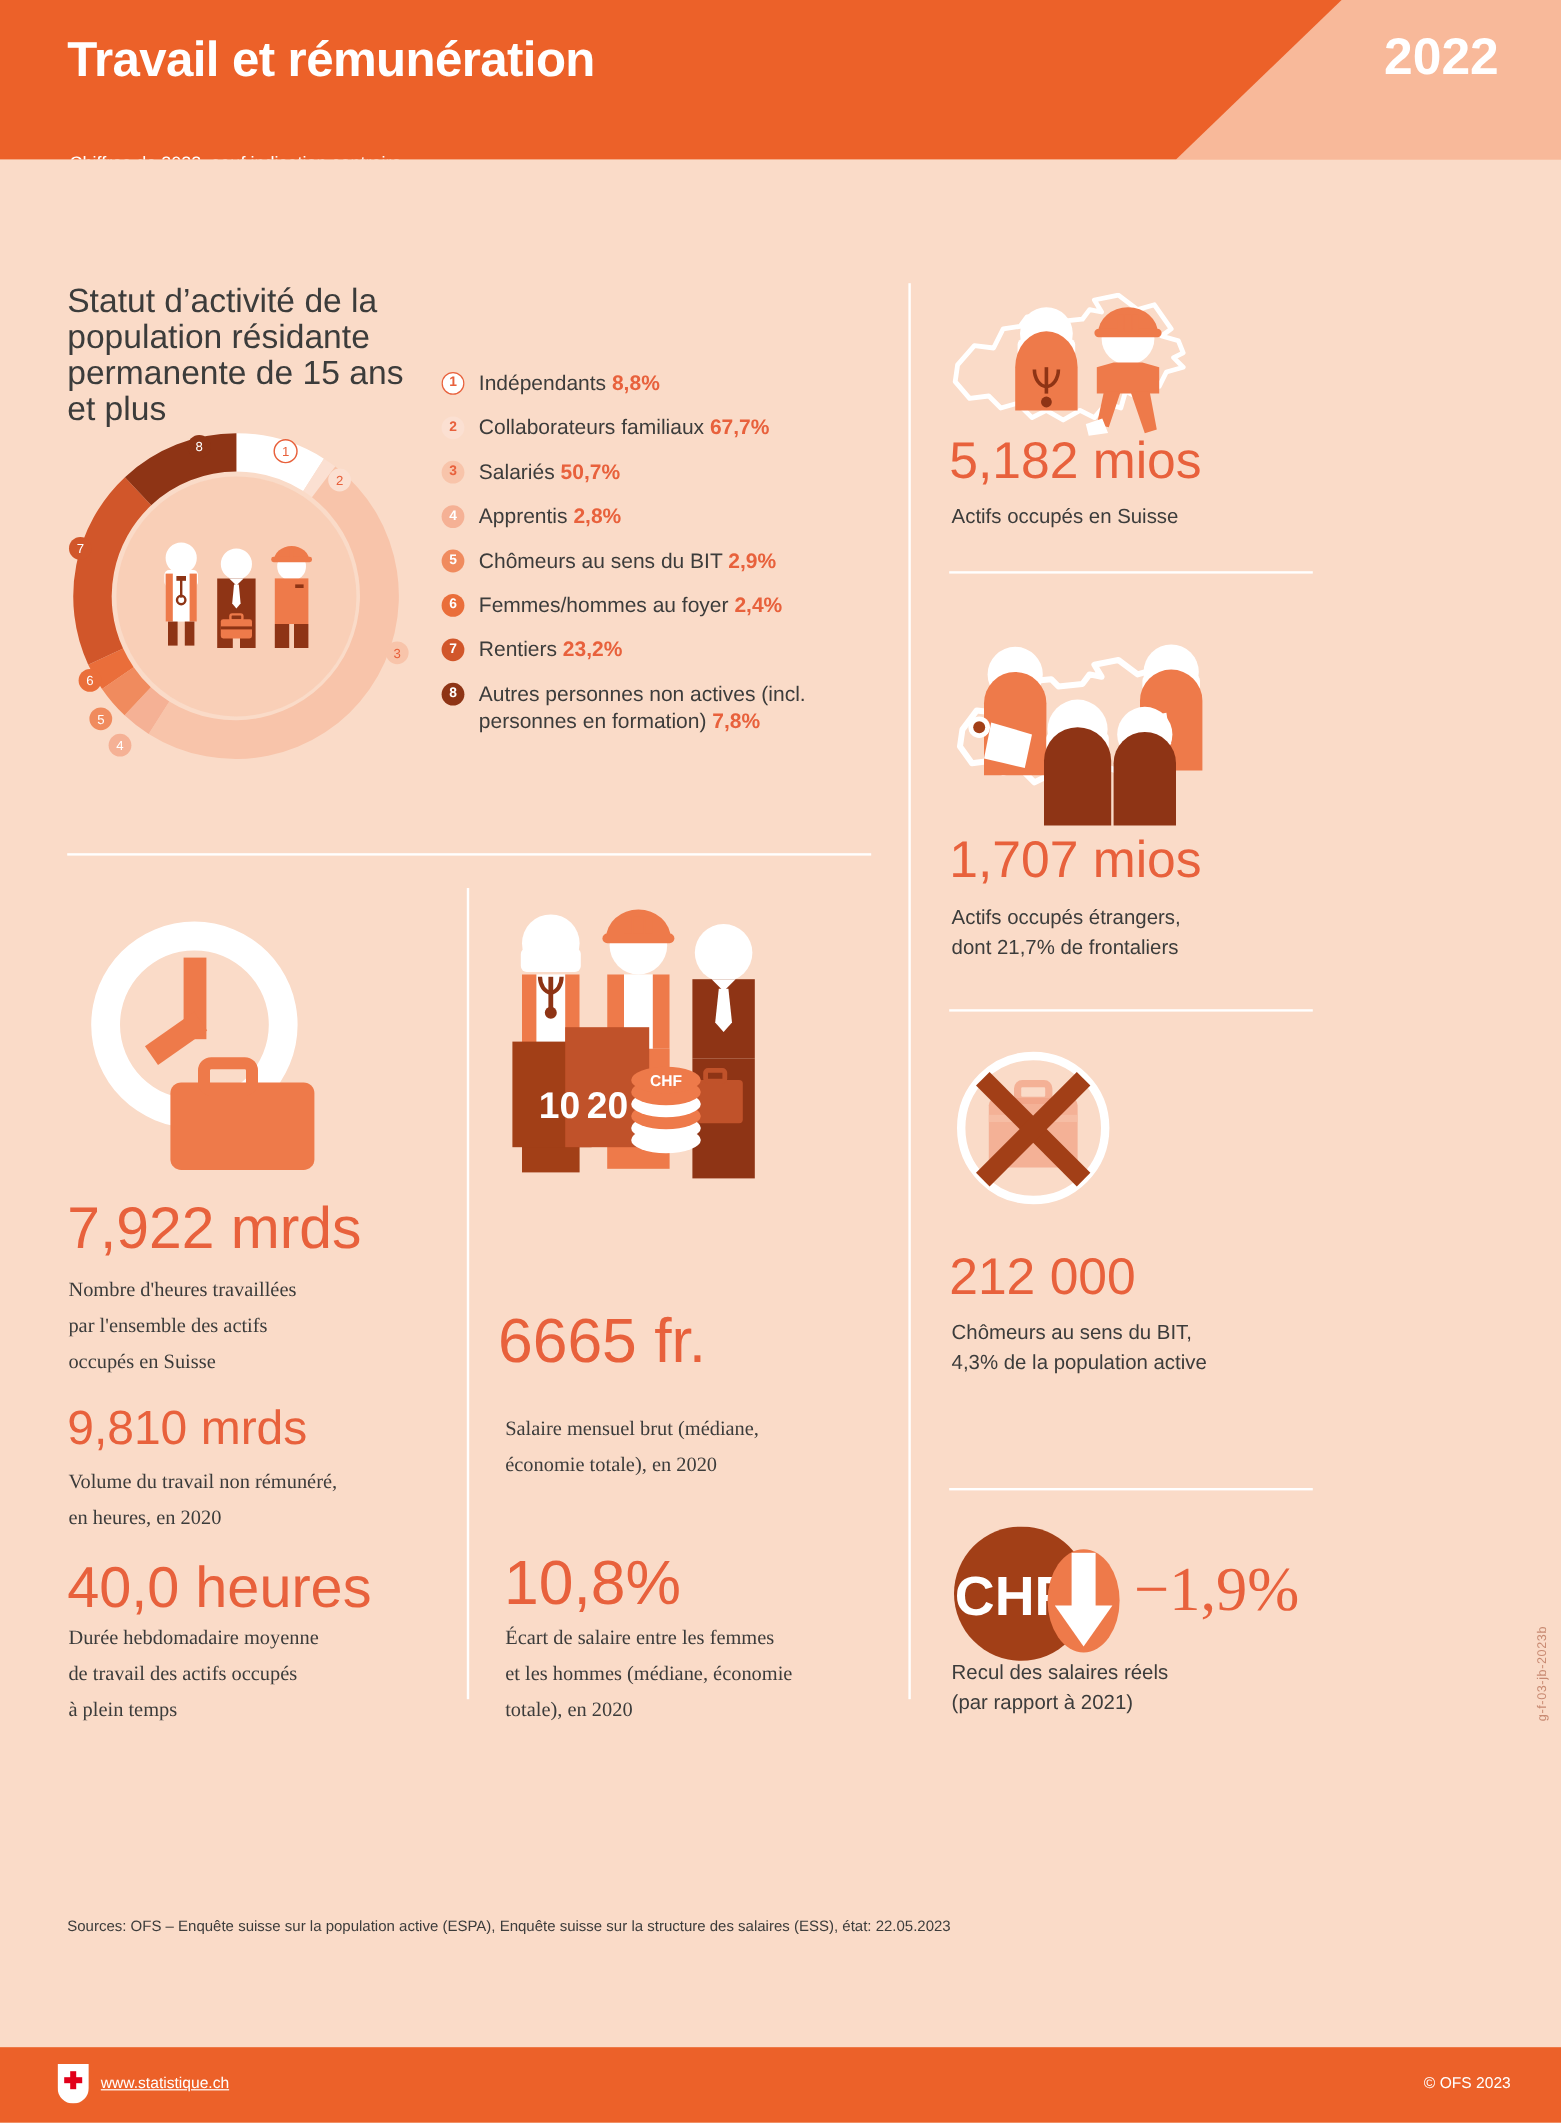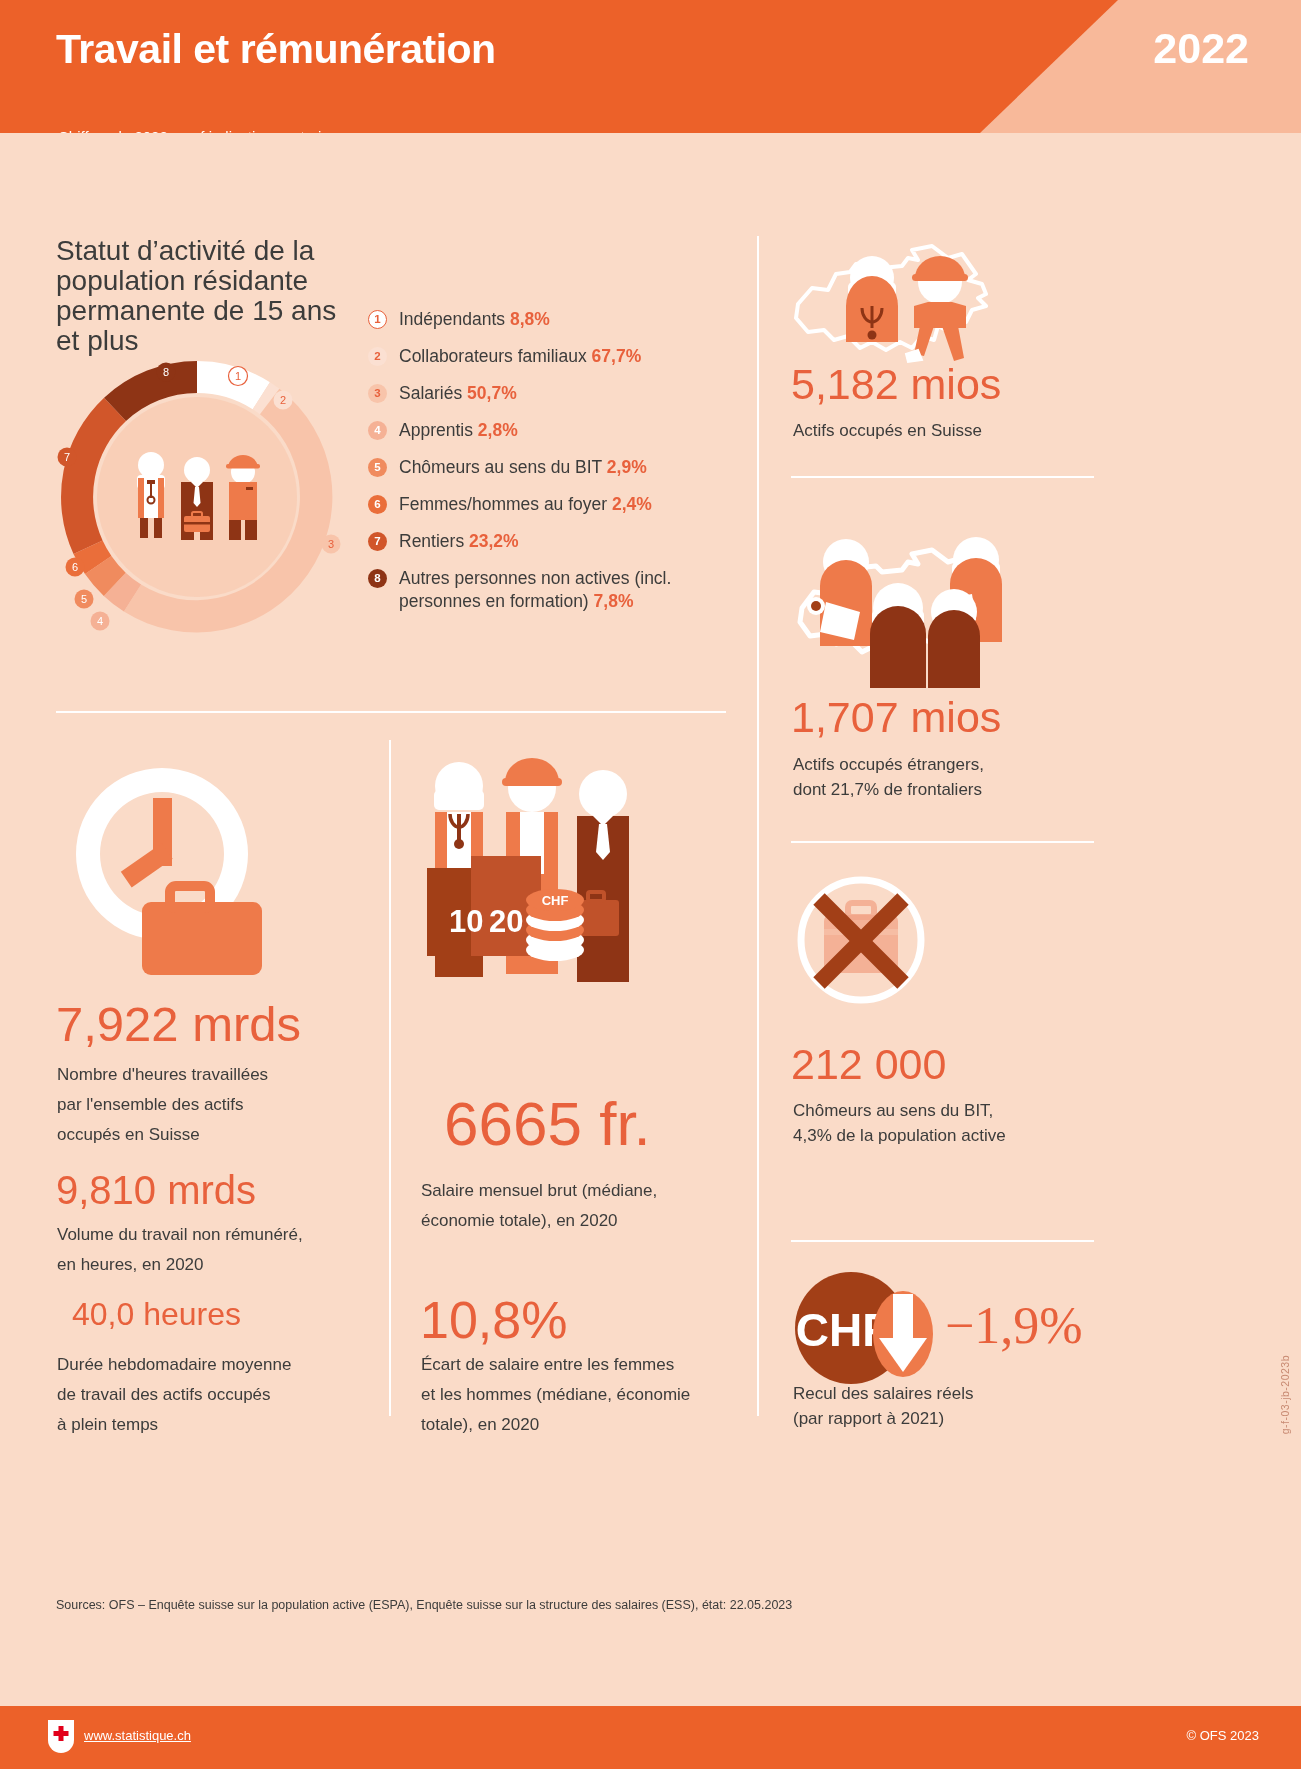--- a/index.html
+++ b/index.html
@@ -56,21 +56,21 @@
   
   .vline { position: absolute; width: 2px; background: #ffffff; }
   .hline { position: absolute; height: 2px; background: #ffffff; }
 
   
   .r-num { position: absolute; font-size: 43px; color: #e8613c; }
   .r-cap { position: absolute; font-size: 17px; color: #3c3c3b; line-height: 25px; }
 
   
   .b-num { position: absolute; color: #e8613c; }
-  .b-cap { position: absolute; font-size: 17px; color: #3c3c3b; line-height: 25px; }
+  .b-cap { position: absolute; font-size: 17px; color: #3c3c3b; line-height: 25px; font-family: Liberation Serif, serif; }
 
   
   .sources {
     position: absolute; left: 56px; top: 1598px;
     font-size: 12.5px; color: #3c3c3b; white-space: nowrap;
   }
   .footer {
     position: absolute; left: 0; bottom: 0; width: 1301px; height: 63px;
     background: #ec6129;
   }
@@ -361,21 +361,21 @@
 
   <div class="b-num" style="left:56px;top:996px;font-size:49px;">7,922 mrds</div>
   <div class="b-cap" style="left:57px;top:1062px;">Nombre d'heures travaillées</div>
   <div class="b-cap" style="left:57px;top:1092px;">par l'ensemble des actifs</div>
   <div class="b-cap" style="left:57px;top:1122px;">occupés en Suisse</div>
 
   <div class="b-num" style="left:56px;top:1168px;font-size:40px;">9,810 mrds</div>
   <div class="b-cap" style="left:57px;top:1222px;">Volume du travail non rémunéré,</div>
   <div class="b-cap" style="left:57px;top:1252px;">en heures, en 2020</div>
 
-  <div class="b-num" style="left:72px;top:1296px;font-size:32px;">40,0 heures</div>
+  <div class="b-num" style="left:56px;top:1296px;font-size:48px;">40,0 heures</div>
   <div class="b-cap" style="left:57px;top:1352px;">Durée hebdomadaire moyenne</div>
   <div class="b-cap" style="left:57px;top:1382px;">de travail des actifs occupés</div>
   <div class="b-cap" style="left:57px;top:1412px;">à plein temps</div>
 
   <svg style="position:absolute;left:415px;top:750px;" width="235" height="245" viewBox="0 0 235 245">
 
     <g transform="translate(44,40)">
       <path d="M-24,-4 a24,24 0 0,1 48,0 a24,24 0 0,1 -48,0z" fill="#ffffff"></path>
       <rect x="-25" y="0" width="50" height="20" rx="5" fill="#ffffff"></rect>
       <rect x="-24" y="22" width="48" height="60" fill="#ffffff"></rect>
@@ -419,21 +419,21 @@
       <ellipse cx="140" cy="200" rx="29" ry="11" fill="#ffffff"></ellipse>
       <ellipse cx="140" cy="190" rx="29" ry="11" fill="#ffffff"></ellipse>
       <ellipse cx="140" cy="180" rx="29" ry="11" fill="#ee7a4a"></ellipse>
       <ellipse cx="140" cy="170" rx="29" ry="11" fill="#ffffff"></ellipse>
       <ellipse cx="140" cy="160" rx="29" ry="11" fill="#ee7a4a"></ellipse>
       <ellipse cx="140" cy="150" rx="29" ry="11" fill="#ee7a4a"></ellipse>
       <text x="140" y="155" font-size="13" font-weight="bold" fill="#ffffff" text-anchor="middle" font-family="Liberation Sans, sans-serif">CHF</text>
     </g>
   </svg>
 
-  <div class="b-num" style="left:444px;top:1088px;font-size:62px;">6665 fr.</div>
+  <div class="b-num" style="left:415px;top:1088px;font-size:52px;">6665 fr.</div>
   <div class="b-cap" style="left:421px;top:1178px;">Salaire mensuel brut (médiane,</div>
   <div class="b-cap" style="left:421px;top:1208px;">économie totale), en 2020</div>
 
   <div class="b-num" style="left:420px;top:1290px;font-size:52px;">10,8%</div>
   <div class="b-cap" style="left:421px;top:1352px;">Écart de salaire entre les femmes</div>
   <div class="b-cap" style="left:421px;top:1382px;">et les hommes (médiane, économie</div>
   <div class="b-cap" style="left:421px;top:1412px;">totale), en 2020</div>
 
   <div class="sidecode">g-f-03-jb-2023b</div>
 

